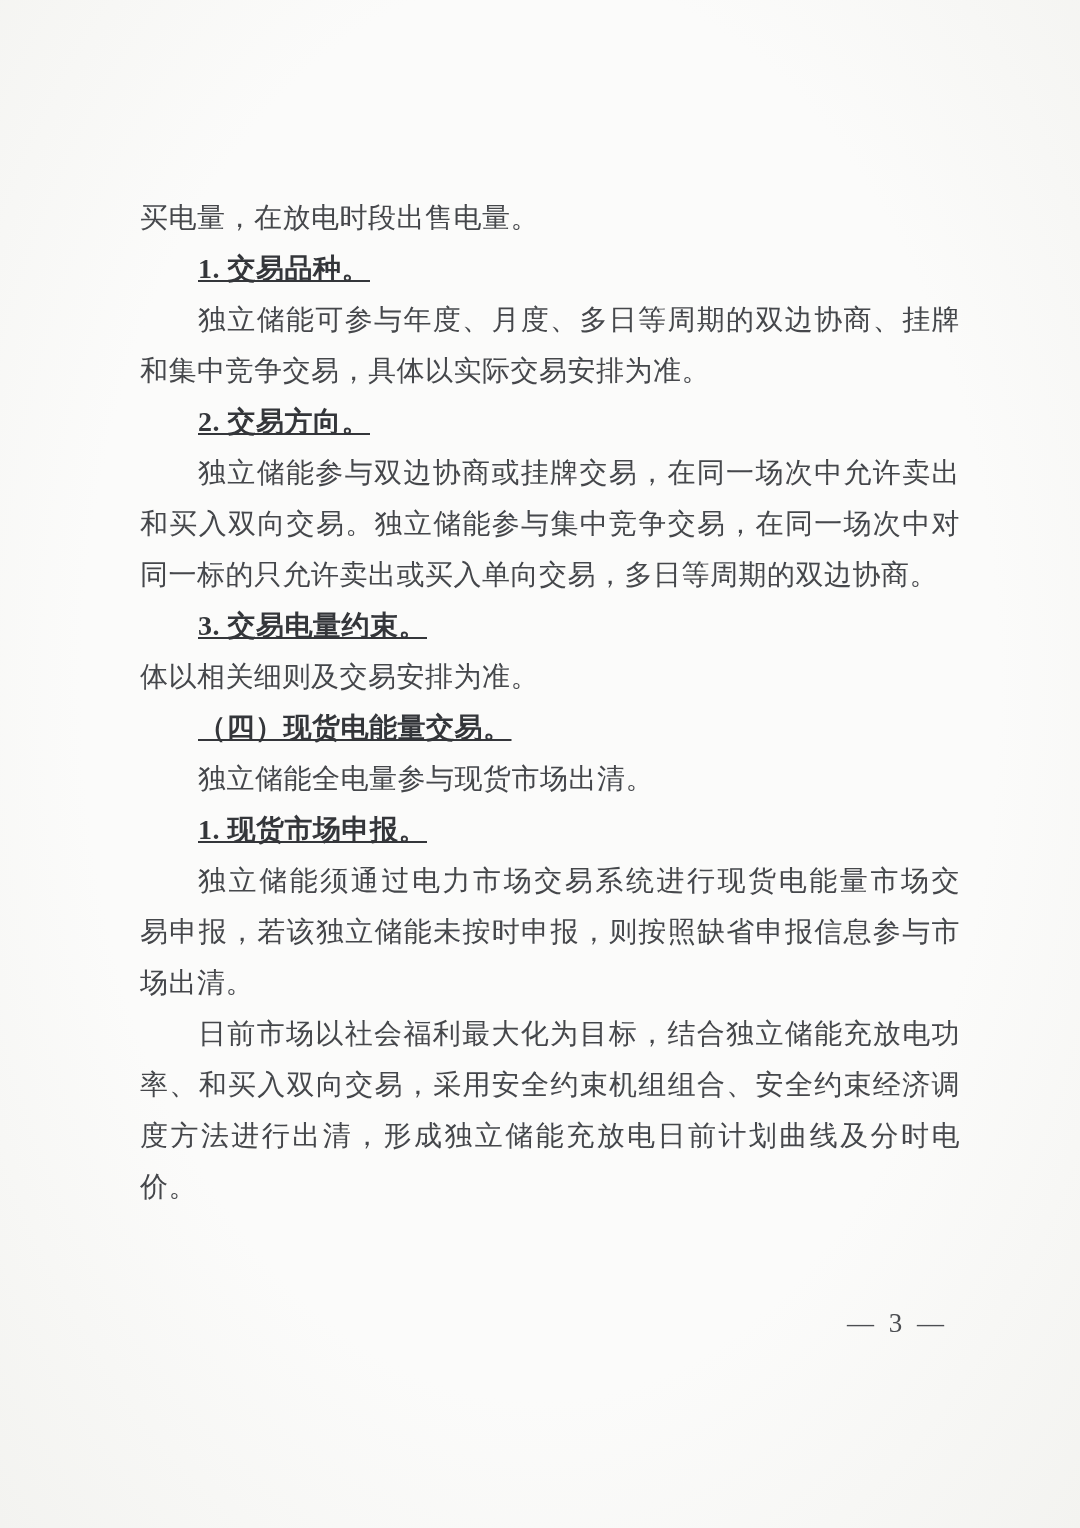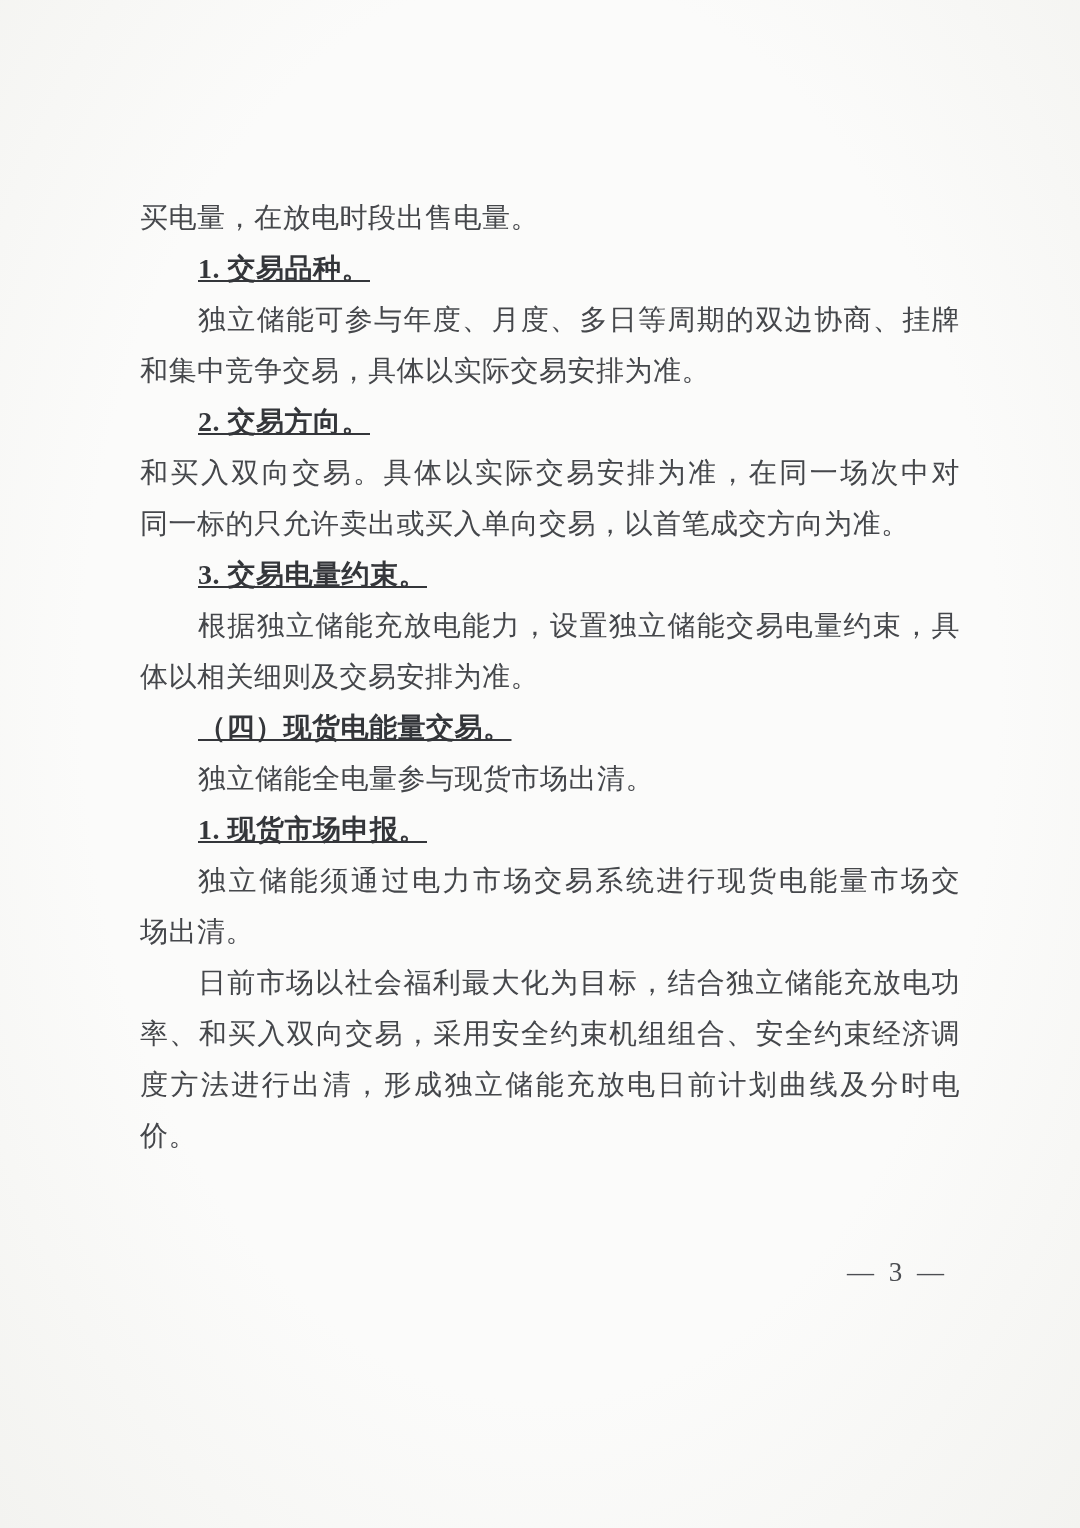--- a/index.html
+++ b/index.html
@@ -54,29 +54,30 @@
 </head>
 <body>
 
 <div class="page">
   <div class="content">
     <div class="line">买电量，在放电时段出售电量。</div>
     <div class="line head indent">1. 交易品种。</div>
     <div class="line indent fill">独立储能可参与年度、月度、多日等周期的双边协商、挂牌</div>
     <div class="line">和集中竞争交易，具体以实际交易安排为准。</div>
     <div class="line head indent">2. 交易方向。</div>
-    <div class="line fill">和买入双向交易。具体以实际交易安排为准，在同一场次中对</div>
-    <div class="line">同一标的只允许卖出或买入单向交易，以首笔成交方向为准。</div>
+    <div class="line indent fill">独立储能参与双边协商或挂牌交易，在同一场次中允许卖出</div>
+    <div class="line fill">和买入双向交易。独立储能参与集中竞争交易，在同一场次中对</div>
+    <div class="line">同一标的只允许卖出或买入单向交易，多日等周期的双边协商。</div>
     <div class="line head indent">3. 交易电量约束。</div>
-    <div class="line indent fill">根据独立储能充放电能力，设置独立储能交易电量约束，具</div>
     <div class="line">体以相关细则及交易安排为准。</div>
     <div class="line head indent">（四）现货电能量交易。</div>
     <div class="line indent">独立储能全电量参与现货市场出清。</div>
     <div class="line head indent">1. 现货市场申报。</div>
     <div class="line indent fill">独立储能须通过电力市场交易系统进行现货电能量市场交</div>
+    <div class="line fill">易申报，若该独立储能未按时申报，则按照缺省申报信息参与市</div>
     <div class="line">场出清。</div>
     <div class="line indent fill">日前市场以社会福利最大化为目标，结合独立储能充放电功</div>
     <div class="line fill">率、和买入双向交易，采用安全约束机组组合、安全约束经济调</div>
     <div class="line fill">度方法进行出清，形成独立储能充放电日前计划曲线及分时电</div>
     <div class="line">价。</div>
   </div>
 
   <div class="footer">— 3 —</div>
 </div>
 

